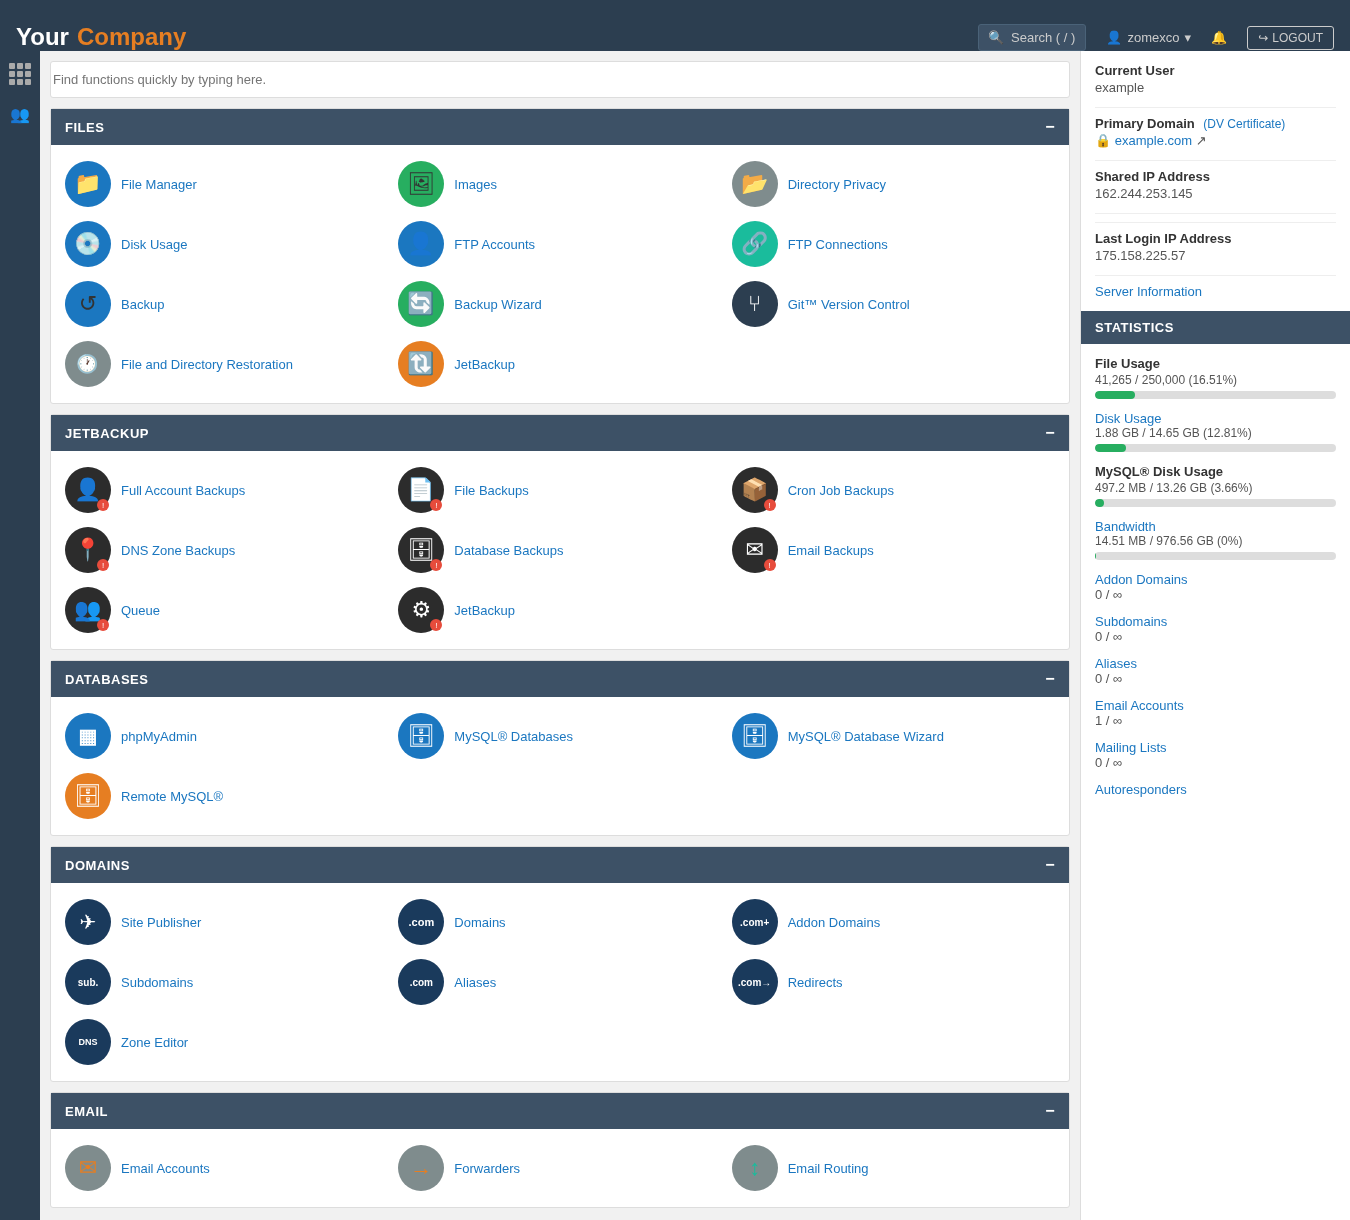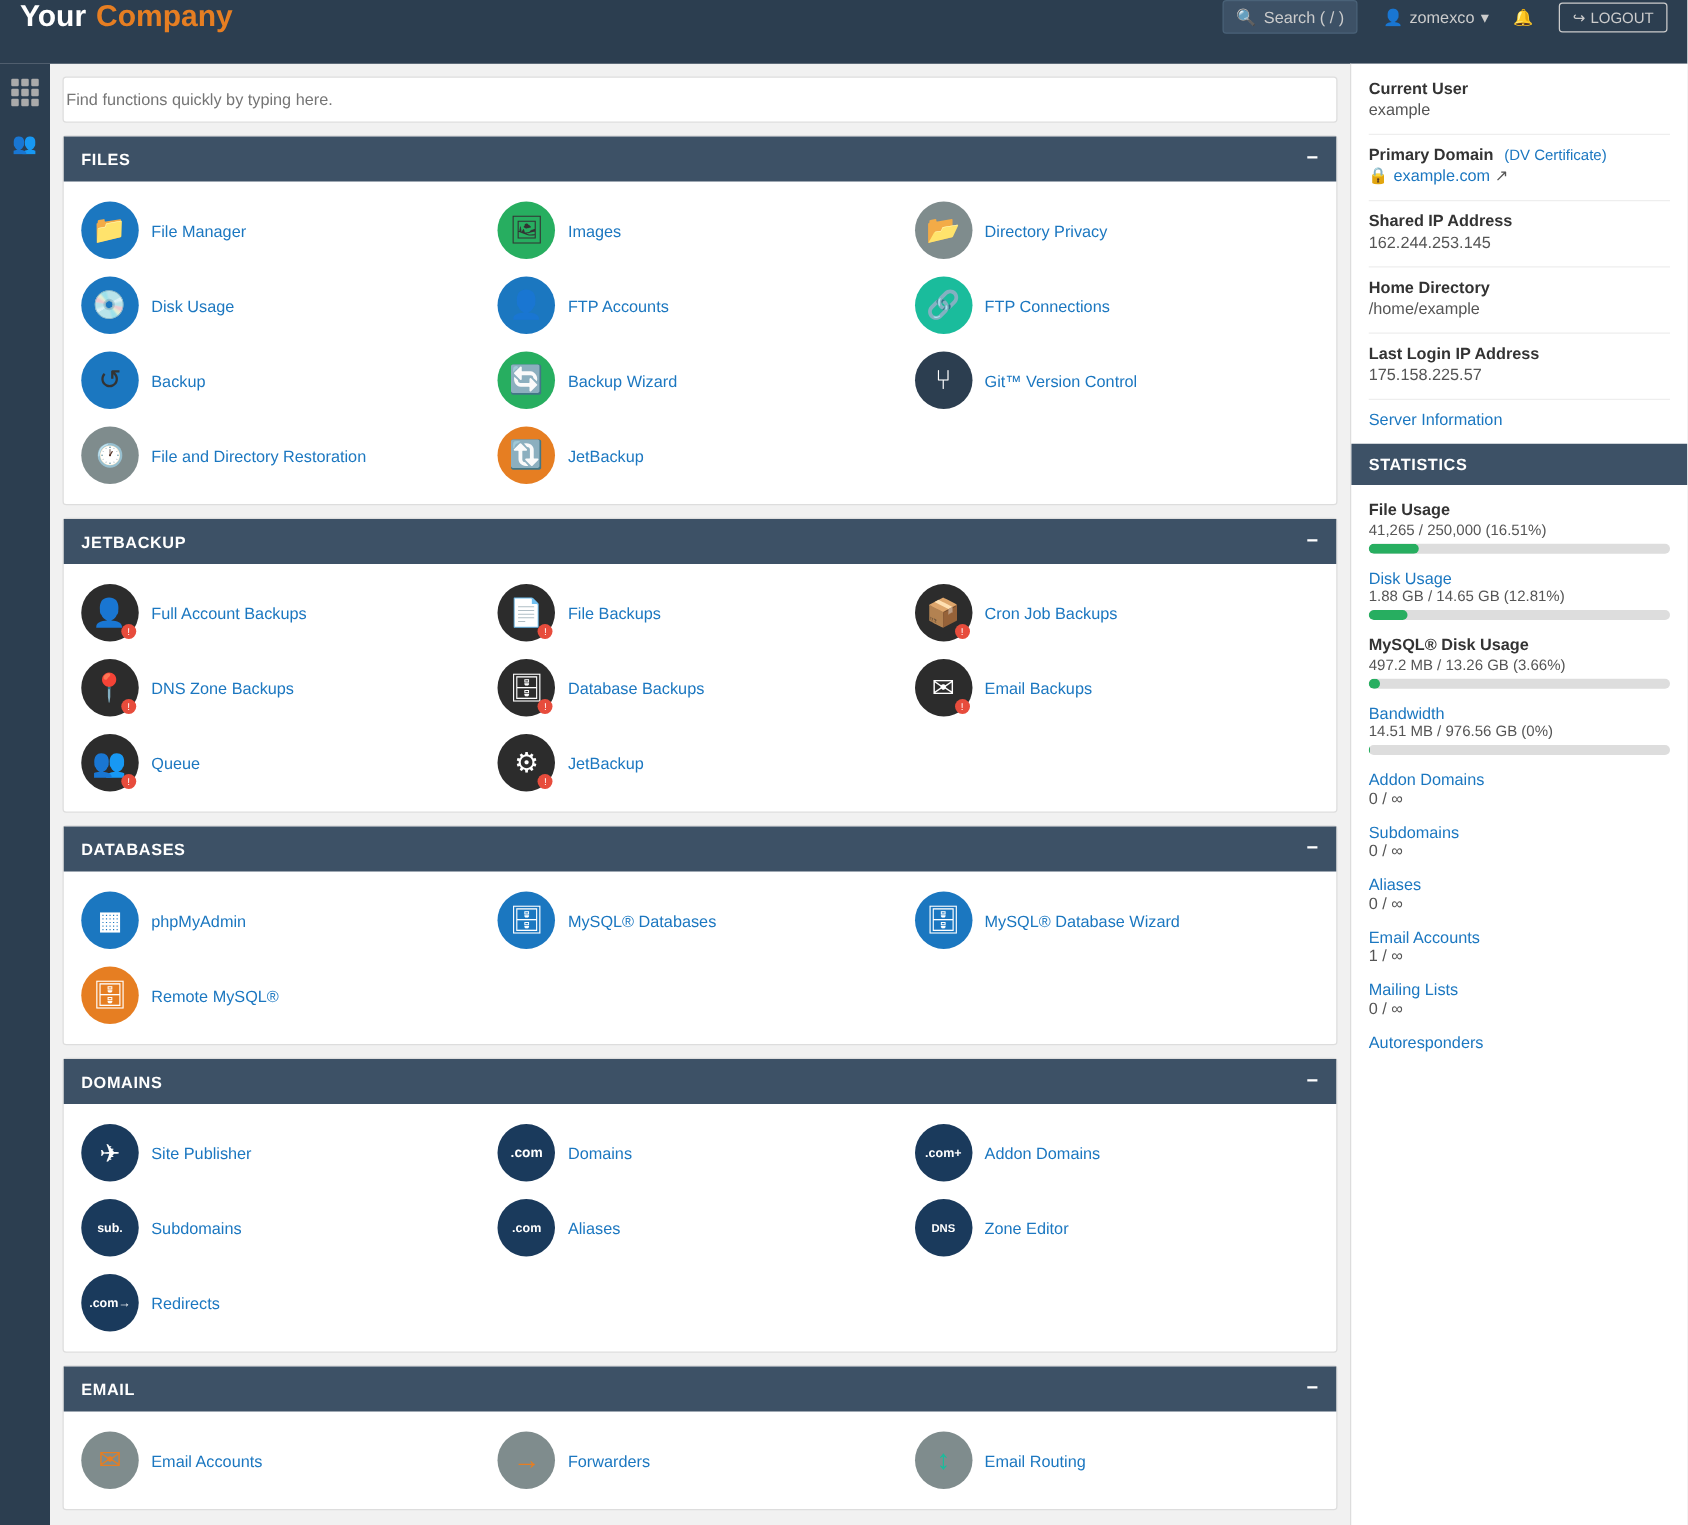--- a/index.html
+++ b/index.html
@@ -2,21 +2,21 @@
 <html><head>
   <meta charset="utf-8">
   <style>
     * { box-sizing: border-box; margin: 0; padding: 0; }
     body { font-family: Arial, sans-serif; font-size: 13px; background: #f1f1f1; color: #333; }
 
     
     .top-nav {
       background: #2c3e50;
       display: flex;
-      align-items: flex-start;
+      align-items: flex-end;
       justify-content: space-between;
       padding: 0 16px;
       height: 51px;
     }
     .top-nav-logo { display: flex; align-items: center; gap: 8px; }
     .logo-your { color: #fff; font-size: 24px; font-weight: bold; }
     .logo-company { color: #e67e22; font-size: 24px; font-weight: bold; }
     .top-nav-right { display: flex; align-items: center; gap: 20px; }
     .search-bar-nav {
       background: #3d5166;
@@ -442,30 +442,30 @@
             <a>Subdomains</a>
           </div>
           <div class="section-item">
             <div class="item-icon" style="background:#1a3a5c;">
                 <span style="font-size:10px; color:#fff; font-weight:bold;">.com</span>
               </div>
             <a>Aliases</a>
           </div>
           <div class="section-item">
             <div class="item-icon" style="background:#1a3a5c;">
+                <span style="font-size:10px; color:#fff; font-weight:bold;">.com→</span>
+              </div>
+            <a>Redirects</a>
+          </div>
+
+          <div class="section-item">
+            <div class="item-icon" style="background:#1a3a5c;">
                 <span style="font-size:9px; color:#fff; font-weight:bold;">DNS</span>
               </div>
             <a>Zone Editor</a>
-          </div>
-
-          <div class="section-item">
-            <div class="item-icon" style="background:#1a3a5c;">
-                <span style="font-size:10px; color:#fff; font-weight:bold;">.com→</span>
-              </div>
-            <a>Redirects</a>
           </div>
 
         </div>
       </div>
     </div>
 
     
     <div class="section">
       <div class="section-header">
         <span>EMAIL</span>
@@ -521,24 +521,20 @@
         </div>
       </div>
       <hr class="divider">
 
       <div class="info-row">
         <div class="info-label">Shared IP Address</div>
         <div class="info-value">162.244.253.145</div>
       </div>
       <hr class="divider">
 
-      <div class="info-row">
-        <div class="info-label">Home Directory</div>
-        <div class="info-value">/home/example</div>
-      </div>
       <hr class="divider">
 
       <div class="info-row">
         <div class="info-label">Last Login IP Address</div>
         <div class="info-value">175.158.225.57</div>
       </div>
       <hr class="divider">
 
 
       <a class="server-info-link">Server Information</a>

